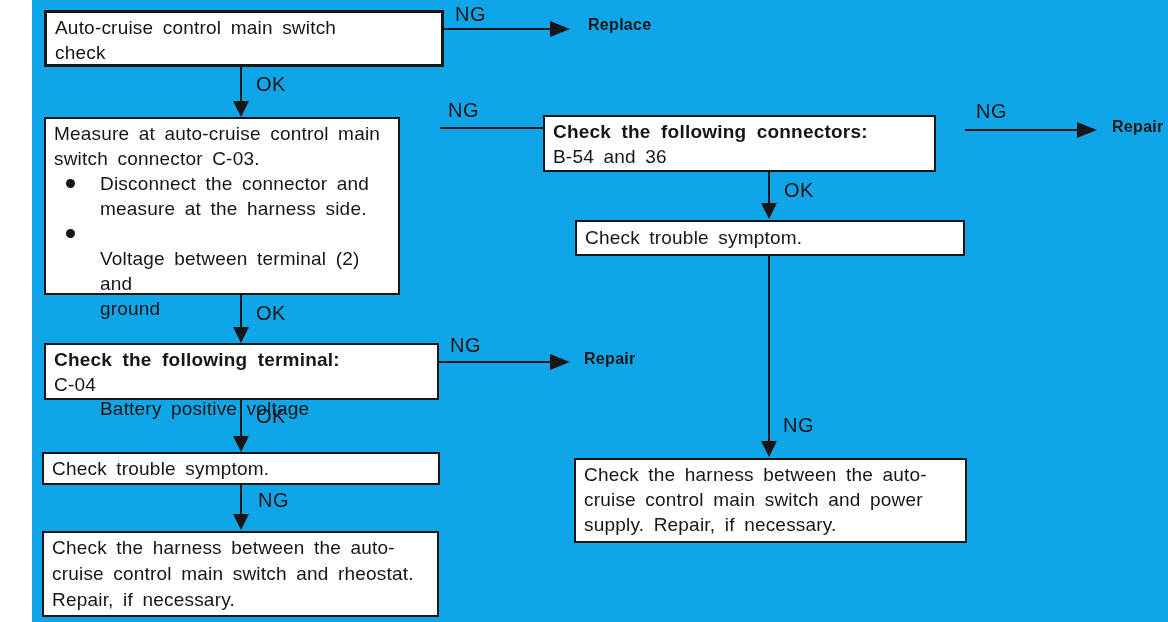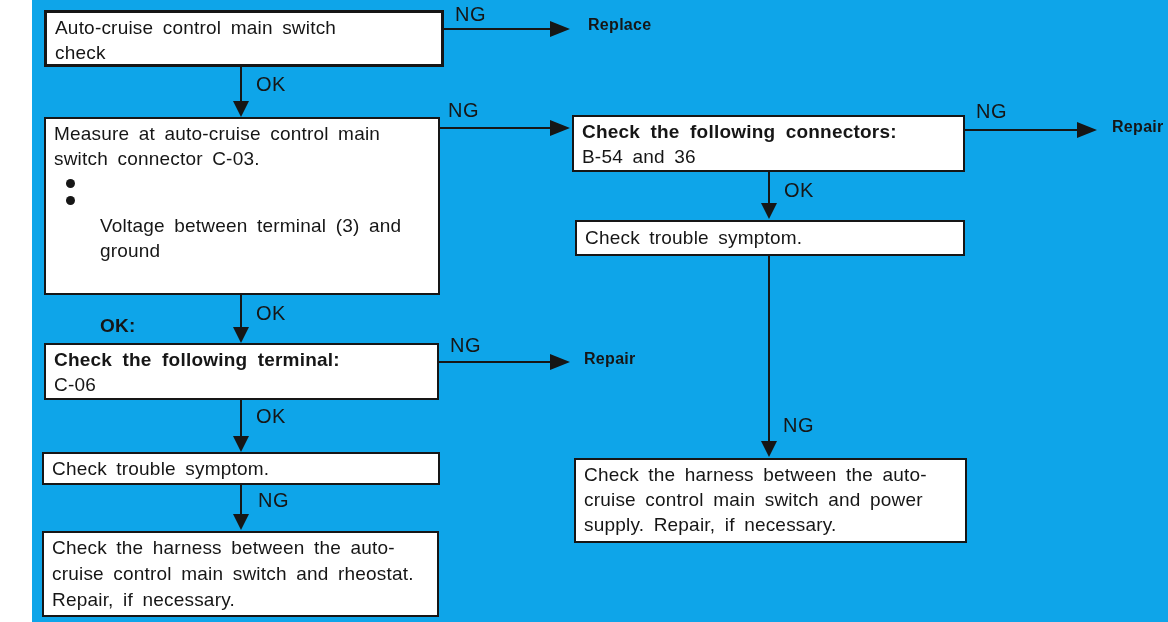--- a/index.html
+++ b/index.html
@@ -92,50 +92,52 @@
 
   <span class="edge-lbl" style="left:423px; top:3px;">NG</span>
   <div class="hline" style="left:412px; top:28px; width:108px;"></div>
   <div class="arr-right" style="left:518px; top:21px;"></div>
   <span class="terminal" style="left:556px; top:16px;">Replace</span>
 
   <div class="vline" style="left:208px; top:67px; height:36px;"></div>
   <div class="arr-down" style="left:201px; top:101px;"></div>
   <span class="edge-lbl" style="left:224px; top:73px;">OK</span>
 
-  <div class="box" style="left:12px; top:117px; width:396px; height:178px;">
+  <div class="box" style="left:12px; top:117px; width:356px; height:178px;">
     <div class="txt">Measure at auto-cruise control main
 switch connector C-03.</div>
     <div class="bullet-row">
       <span class="dot"></span>
+      <div class="bullet-text">Disconnect the connector and
+measure at the harness side.</div>
     </div>
     <div class="bullet-row">
       <span class="dot"></span>
       <div class="bullet-text">
-        <div class="txt">Voltage between terminal (3) and
+        <div class="txt">Voltage between terminal (2) and
 ground</div>
         <div class="ok-inline">
           <b>OK:</b>
           <span>Battery positive voltage</span>
         </div>
       </div>
     </div>
   </div>
 
   <span class="edge-lbl" style="left:416px; top:99px;">NG</span>
   <div class="hline" style="left:408px; top:127px; width:112px;"></div>
   <div class="arr-right" style="left:518px; top:120px;"></div>
 
   <div class="vline" style="left:208px; top:295px; height:33px;"></div>
   <div class="arr-down" style="left:201px; top:327px;"></div>
   <span class="edge-lbl" style="left:224px; top:302px;">OK</span>
 
   <div class="box" style="left:12px; top:343px; width:395px; height:57px;">
     <div class="bold-line">Check the following terminal:</div>
-    <div class="txt">C-06</div>
+    <div class="txt">C-04</div>
   </div>
 
   <span class="edge-lbl" style="left:418px; top:334px;">NG</span>
   <div class="hline" style="left:407px; top:361px; width:113px;"></div>
   <div class="arr-right" style="left:518px; top:354px;"></div>
   <span class="terminal" style="left:552px; top:350px;">Repair</span>
 
   <div class="vline" style="left:208px; top:400px; height:37px;"></div>
   <div class="arr-down" style="left:201px; top:436px;"></div>
   <span class="edge-lbl" style="left:224px; top:405px;">OK</span>
@@ -147,21 +149,21 @@
   <div class="vline" style="left:208px; top:485px; height:30px;"></div>
   <div class="arr-down" style="left:201px; top:514px;"></div>
   <span class="edge-lbl" style="left:226px; top:489px;">NG</span>
 
   <div class="box" style="left:10px; top:531px; width:397px; height:86px; line-height:26px;">
     <div class="txt">Check the harness between the auto-
 cruise control main switch and rheostat.
 Repair, if necessary.</div>
   </div>
 
-  <div class="box" style="left:540px; top:115px; width:393px; height:57px;">
+  <div class="box" style="left:511px; top:115px; width:393px; height:57px;">
     <div class="bold-line">Check the following connectors:</div>
     <div class="txt">B-54 and 36</div>
   </div>
 
   <span class="edge-lbl" style="left:944px; top:100px;">NG</span>
   <div class="hline" style="left:933px; top:129px; width:114px;"></div>
   <div class="arr-right" style="left:1045px; top:122px;"></div>
   <span class="terminal" style="left:1080px; top:118px;">Repair</span>
 
   <div class="vline" style="left:736px; top:172px; height:32px;"></div>

